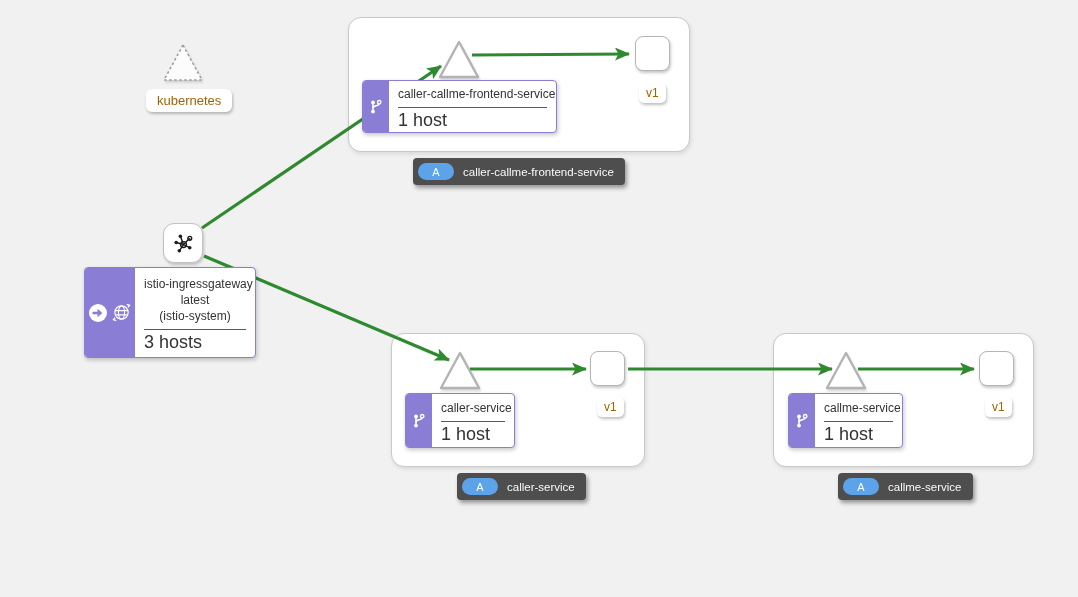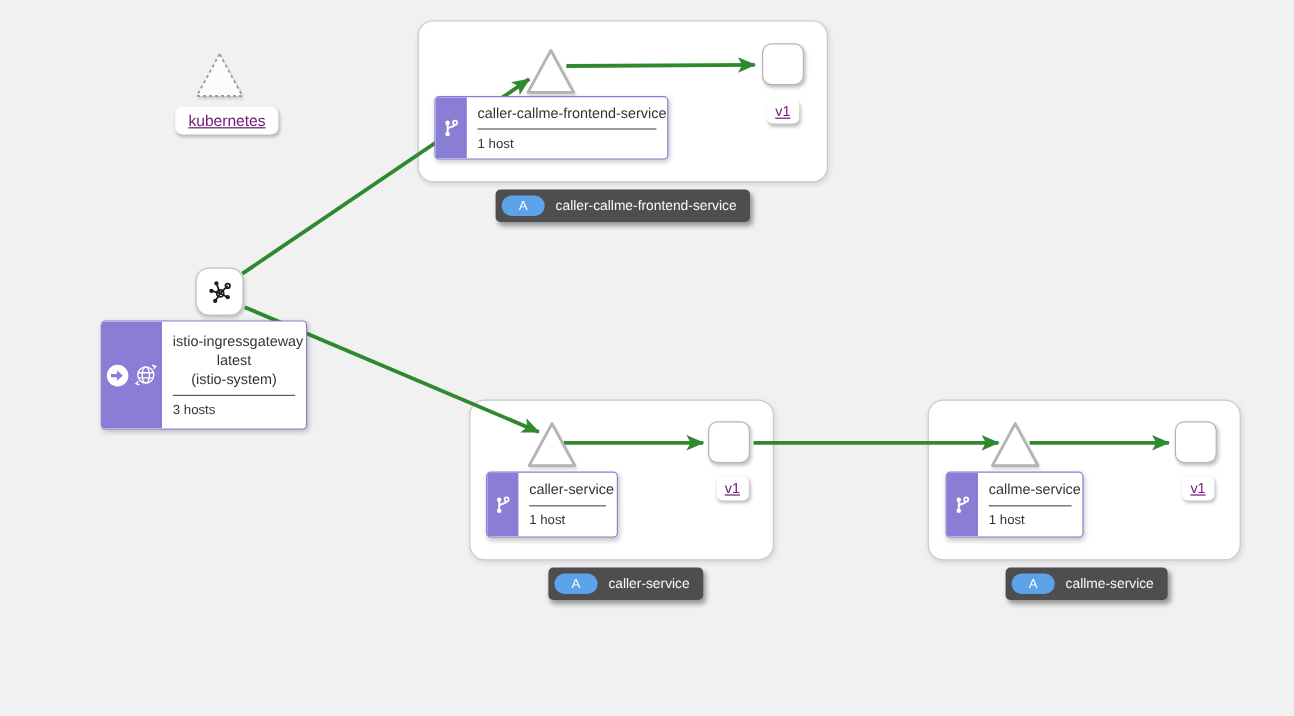--- a/index.html
+++ b/index.html
@@ -30,21 +30,21 @@
     position:absolute; left:163px; top:223px; width:40px; height:40px;
     background:#fff; border:1px solid #c2c2c2; border-radius:11px;
     box-shadow:1px 2px 3px rgba(0,0,0,0.20);
     display:flex; align-items:center; justify-content:center;
   }
 
   
   .chip {
     position:absolute; background:#fff; border-radius:5px;
     box-shadow:1px 2px 3px rgba(0,0,0,0.25);
-    font-size:12px; color:#701a75; padding:3px 7px; white-space:nowrap;text-decoration:underline;
+    font-size:12px; color:#a16207; padding:3px 7px; white-space:nowrap;
   }
   .chip.big { font-size:13px; padding:4px 11px; border-radius:6px; }
 
   
   .badge {
     position:absolute; display:flex; align-items:stretch;
     background:#fff; border:1px solid #8a7dd6; border-radius:4px;
     box-shadow:1px 2px 4px rgba(0,0,0,0.22); overflow:hidden;
   }
   .badge-icon {
@@ -52,21 +52,21 @@
     flex:0 0 26px; gap:3px;
   }
   .badge-icon.wide { flex:0 0 50px; }
   .badge-body {
     flex:1 1 auto; display:flex; flex-direction:column; justify-content:center;
     padding:4px 9px; min-width:0;
   }
   .badge-title { font-size:12px; color:#333; white-space:nowrap; line-height:16px; }
   .badge-title.centered { text-align:center; }
   .badge-sep { border-top:1px solid #5a5a5a; margin:5px 0; }
-  .badge-hosts { font-size:11px; color:#333; white-space:nowrap; line-height:15px; }
+  .badge-hosts { font-size:18px; color:#333; white-space:nowrap; line-height:15px; }
 
   
   .tooltip {
     position:absolute; height:27px; display:inline-flex; align-items:center;
     background:#4e4e4e; border-radius:4px; padding:0 11px 0 5px; gap:9px;
     box-shadow:2px 3px 4px rgba(0,0,0,0.38); white-space:nowrap;
   }
   .pill {
     display:inline-flex; align-items:center; justify-content:center;
     width:36px; height:17px; border-radius:9px; background:#5ca3e9;

